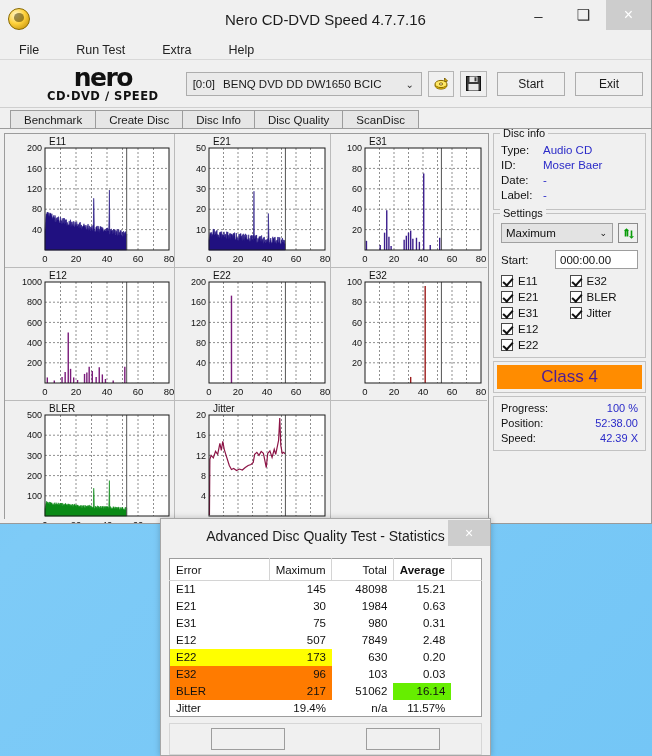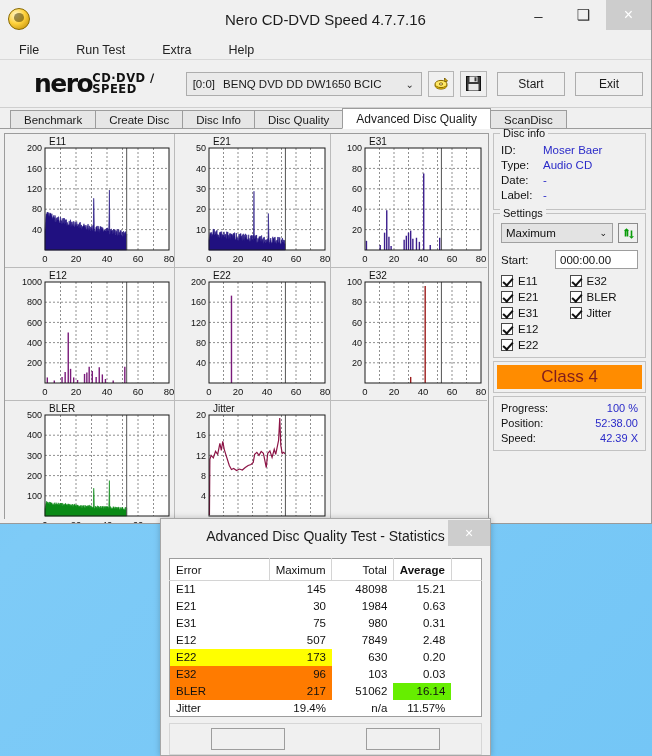--- a/index.html
+++ b/index.html
@@ -83,21 +83,21 @@
     height: 48px;
     display: flex; align-items: center;
     padding: 0 8px;
     background: #f0f0f0;
     border-bottom: 1px solid #cfcfcf;
     flex: none;
   }
   #nero-logo {
     width: 140px; height: 42px;
     margin-left: 26px; margin-right: 14px;
-    display: flex; flex-direction: row;
+    display: flex; flex-direction: column;
     justify-content: center; align-items: center;
     line-height: 1;
   }
   #nero-logo .n1 {
     font-size: 25px; font-weight: bold; letter-spacing: -1.5px;
     color: #111; font-family: "DejaVu Sans", sans-serif;
   }
   #nero-logo .n2 {
     font-size: 11.5px; font-weight: bold; letter-spacing: 0.5px;
     color: #111; font-family: "DejaVu Sans", sans-serif;
@@ -270,21 +270,21 @@
   }
   #class-box {
     border: 1px solid #c2c2c2;
     background: #f0f0f0;
     padding: 3px;
   }
   #class-bar {
     background: #ff8c00;
     height: 24px;
     display: flex; align-items: center; justify-content: center;
-    font-size: 17px; color: #7f1d1d;
+    font-size: 17px; color: #4c1d95;
   }
   #status-box { border: 1px solid #c2c2c2; background:#f0f0f0; padding: 4px 7px; }
   .st-row { display: flex; font-size: 11px; line-height: 15px; }
   .st-row .k { width: 62px; color: #111; }
   .st-row .v { flex: 1; text-align: right; color: #2a2ac8; }
 
   
   #stats-dialog {
     position: absolute;
     left: 160px; top: 518px;
@@ -414,21 +414,20 @@
 
     <div class="tb-btn">Start</div>
     <div class="tb-btn">Exit</div>
   </div>
 
   <div id="tabstrip">
     <div class="tab">Benchmark</div>
     <div class="tab">Create Disc</div>
     <div class="tab">Disc Info</div>
     <div class="tab">Disc Quality</div>
-    <div class="tab active">Advanced Disc Quality</div>
     <div class="tab">ScanDisc</div>
   </div>
 
   <div id="content">
 
     <div id="charts-pane">
       <div class="chart-cell wide">
           <div class="chart-title">E11</div>
           <svg width="170" height="134">
             <rect x="40" y="14" width="124" height="102" fill="#ffffff" stroke="none"></rect>
@@ -704,26 +703,26 @@
           </svg>
         </div>
       <div class="chart-cell noborder-r noborder-b"></div>
     </div>
 
     <div id="sidebar">
 
       <div class="group">
         <div class="legend">Disc info</div>
         <div class="kv">
+            <span class="k">Type:</span>
+            <span class="v">Audio CD</span>
+          </div>
+        <div class="kv">
             <span class="k">ID:</span>
             <span class="v">Moser Baer</span>
-          </div>
-        <div class="kv">
-            <span class="k">Type:</span>
-            <span class="v">Audio CD</span>
           </div>
         <div class="kv">
             <span class="k">Date:</span>
             <span class="v">-</span>
           </div>
         <div class="kv">
             <span class="k">Label:</span>
             <span class="v">-</span>
           </div>
       </div>

